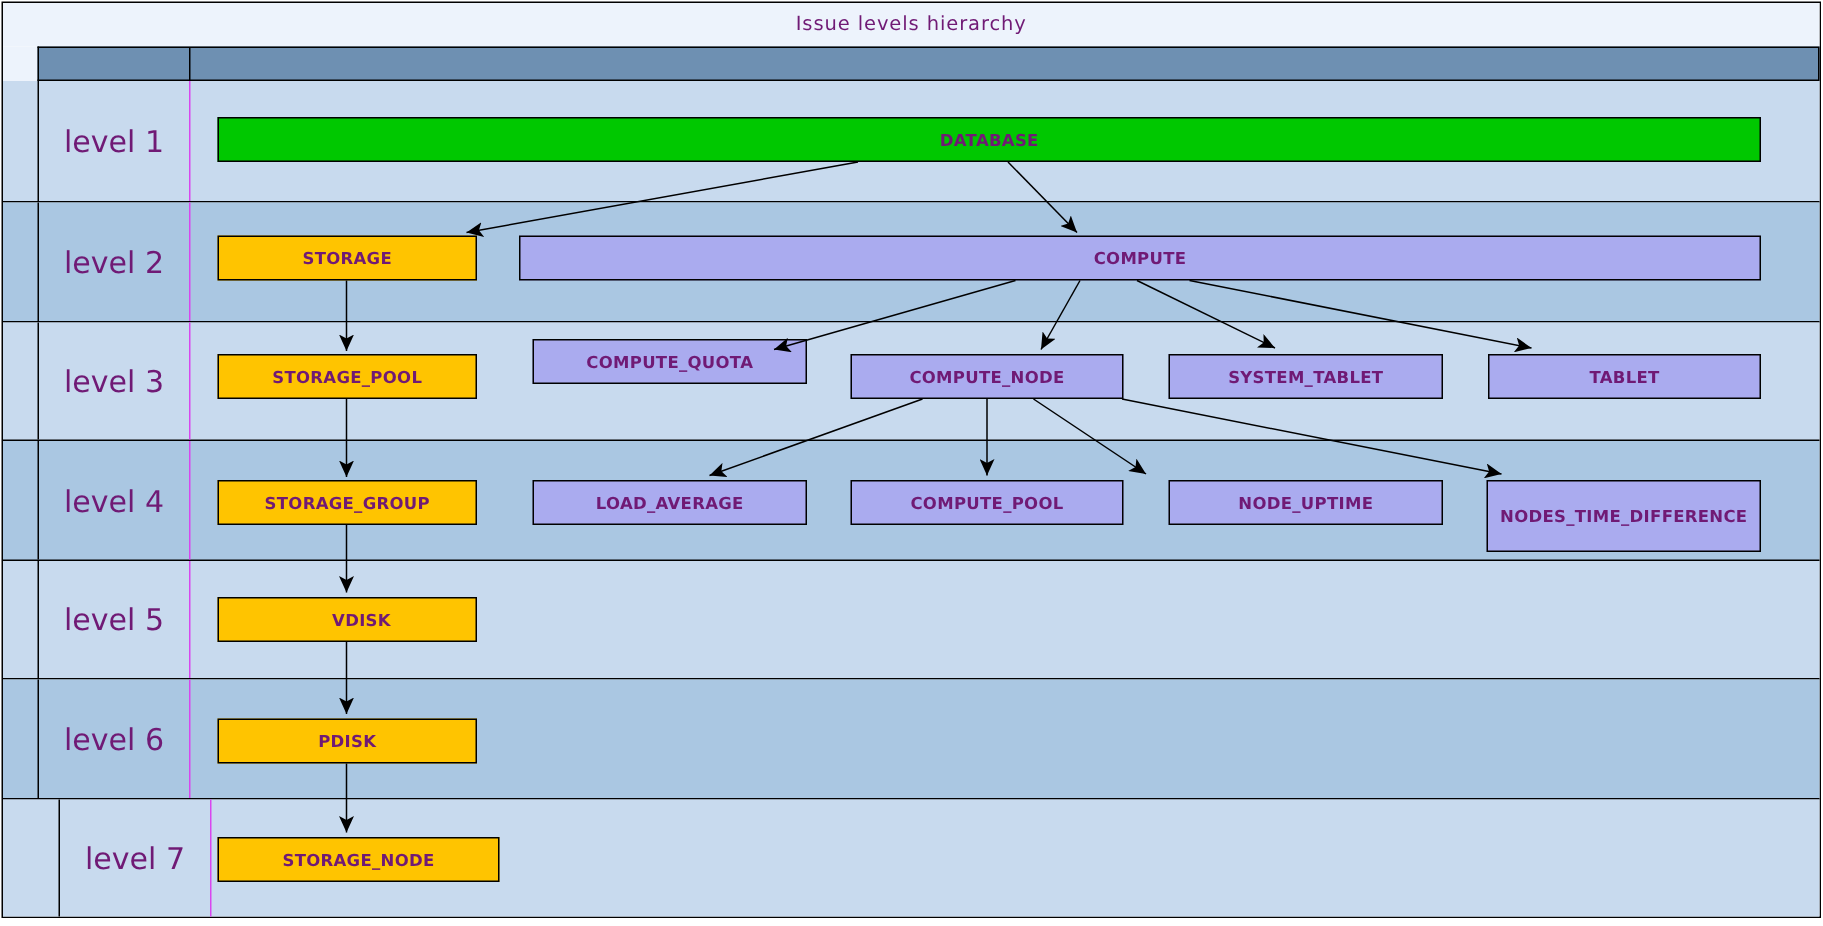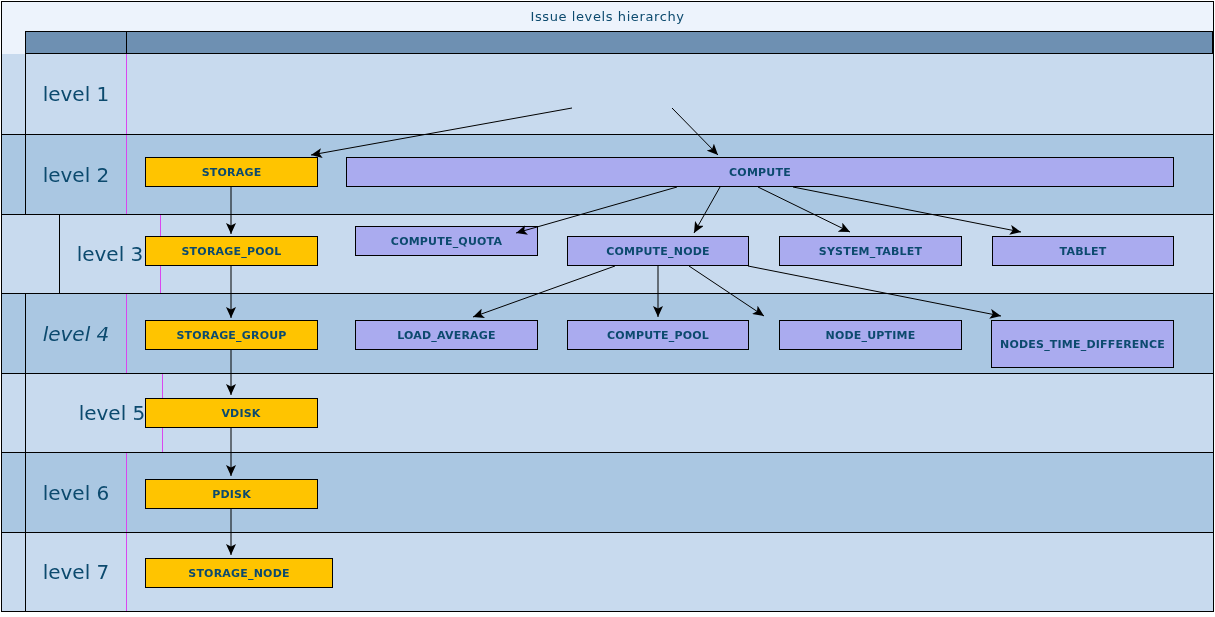--- a/index.html
+++ b/index.html
@@ -1,38 +1,38 @@
 <!DOCTYPE html>
 <html style="--title-bg: #EDF3FC; --header-bg: #6E90B2; --row-light: #C8DAEE; --row-dark: #AAC7E2; --node-green: #00C800; --node-gold: #FFC400; --node-purple: #AAABEF;"><head>
 <meta charset="utf-8">
 <style>
   html,body{margin:0;padding:0;background:#ffffff;}
   #canvas{
     position:relative;width:1215px;height:617px;background:#ffffff;overflow:hidden;
-    font-family:"DejaVu Sans","Liberation Sans",sans-serif;color:#0c4a6e;
+    font-family:"DejaVu Sans","Liberation Sans",sans-serif;color:#701a75;
   }
   #table{
     position:absolute;left:1px;top:1px;width:1211px;height:609px;
     border:1px solid #000;display:flex;flex-direction:column;
   }
   .title-bar{
     height:29px;background:var(--title-bg,#EDF3FC);
     display:flex;align-items:center;justify-content:center;
     font-size:13px;letter-spacing:0.6px;
   }
   .header-row{display:flex;height:23px;}
   .header-strip{width:23px;background:var(--title-bg,#EDF3FC);}
   .header-cell-a{width:100px;background:var(--header-bg,#6E90B2);border:1px solid #000;border-right:none;}
   .header-cell-b{flex:1;background:var(--header-bg,#6E90B2);border:1px solid #000;}
   .level-row{display:flex;border-bottom:1px solid #000;}
-  .level-row:last-child{border-bottom:none;}
+  .level-row:last-child{border-bottom:none;padding-left:14px;}
   .level-row.light{background:var(--row-light,#C8DAEE);}
   .level-row.dark{background:var(--row-dark,#AAC7E2);}
-  .r1{height:80px;} .r2{height:79px;} .r3{height:78px;padding-left:34px;} .r4{height:79px;font-style:italic;}
-  .r5{height:78px;gap:36px;} .r6{height:79px;} .r7{height:78px;}
+  .r1{height:80px;} .r2{height:79px;} .r3{height:78px;} .r4{height:79px;}
+  .r5{height:78px;} .r6{height:79px;} .r7{height:78px;}
   .row-strip{width:23px;border-right:1px solid #000;}
   .row-label{
     width:100px;border-right:1px solid #d946ef;
     display:flex;align-items:center;justify-content:center;
     font-size:20px;
   }
   .row-content{flex:1;}
   #nodes-layer{position:absolute;left:0;top:0;width:1215px;height:617px;pointer-events:none;}
   .node{
     position:absolute;border:1px solid #000;box-sizing:border-box;
@@ -87,20 +87,21 @@
       <div class="row-content"></div>
     </div>
     <div class="level-row light r7">
       <div class="row-strip"></div>
       <div class="row-label">level 7</div>
       <div class="row-content"></div>
     </div>
   </div>
 
   <div id="nodes-layer">
+      <div class="node green" style="left: 145px; top: 78px; width: 1029px; height: 30px;">DATABASE</div>
       <div class="node gold" style="left: 145px; top: 157px; width: 173px; height: 30px;">STORAGE</div>
       <div class="node purple" style="left: 346px; top: 157px; width: 828px; height: 30px;">COMPUTE</div>
       <div class="node gold" style="left: 145px; top: 236px; width: 173px; height: 30px;">STORAGE_POOL</div>
       <div class="node purple" style="left: 355px; top: 226px; width: 183px; height: 30px; text-align: center;">COMPUTE_QUOTA</div>
       <div class="node purple" style="left: 567px; top: 236px; width: 182px; height: 30px;">COMPUTE_NODE</div>
       <div class="node purple" style="left: 779px; top: 236px; width: 183px; height: 30px;">SYSTEM_TABLET</div>
       <div class="node purple" style="left: 992px; top: 236px; width: 182px; height: 30px;">TABLET</div>
       <div class="node gold" style="left: 145px; top: 320px; width: 173px; height: 30px;">STORAGE_GROUP</div>
       <div class="node purple" style="left: 355px; top: 320px; width: 183px; height: 30px;">LOAD_AVERAGE</div>
       <div class="node purple" style="left: 567px; top: 320px; width: 182px; height: 30px;">COMPUTE_POOL</div>

